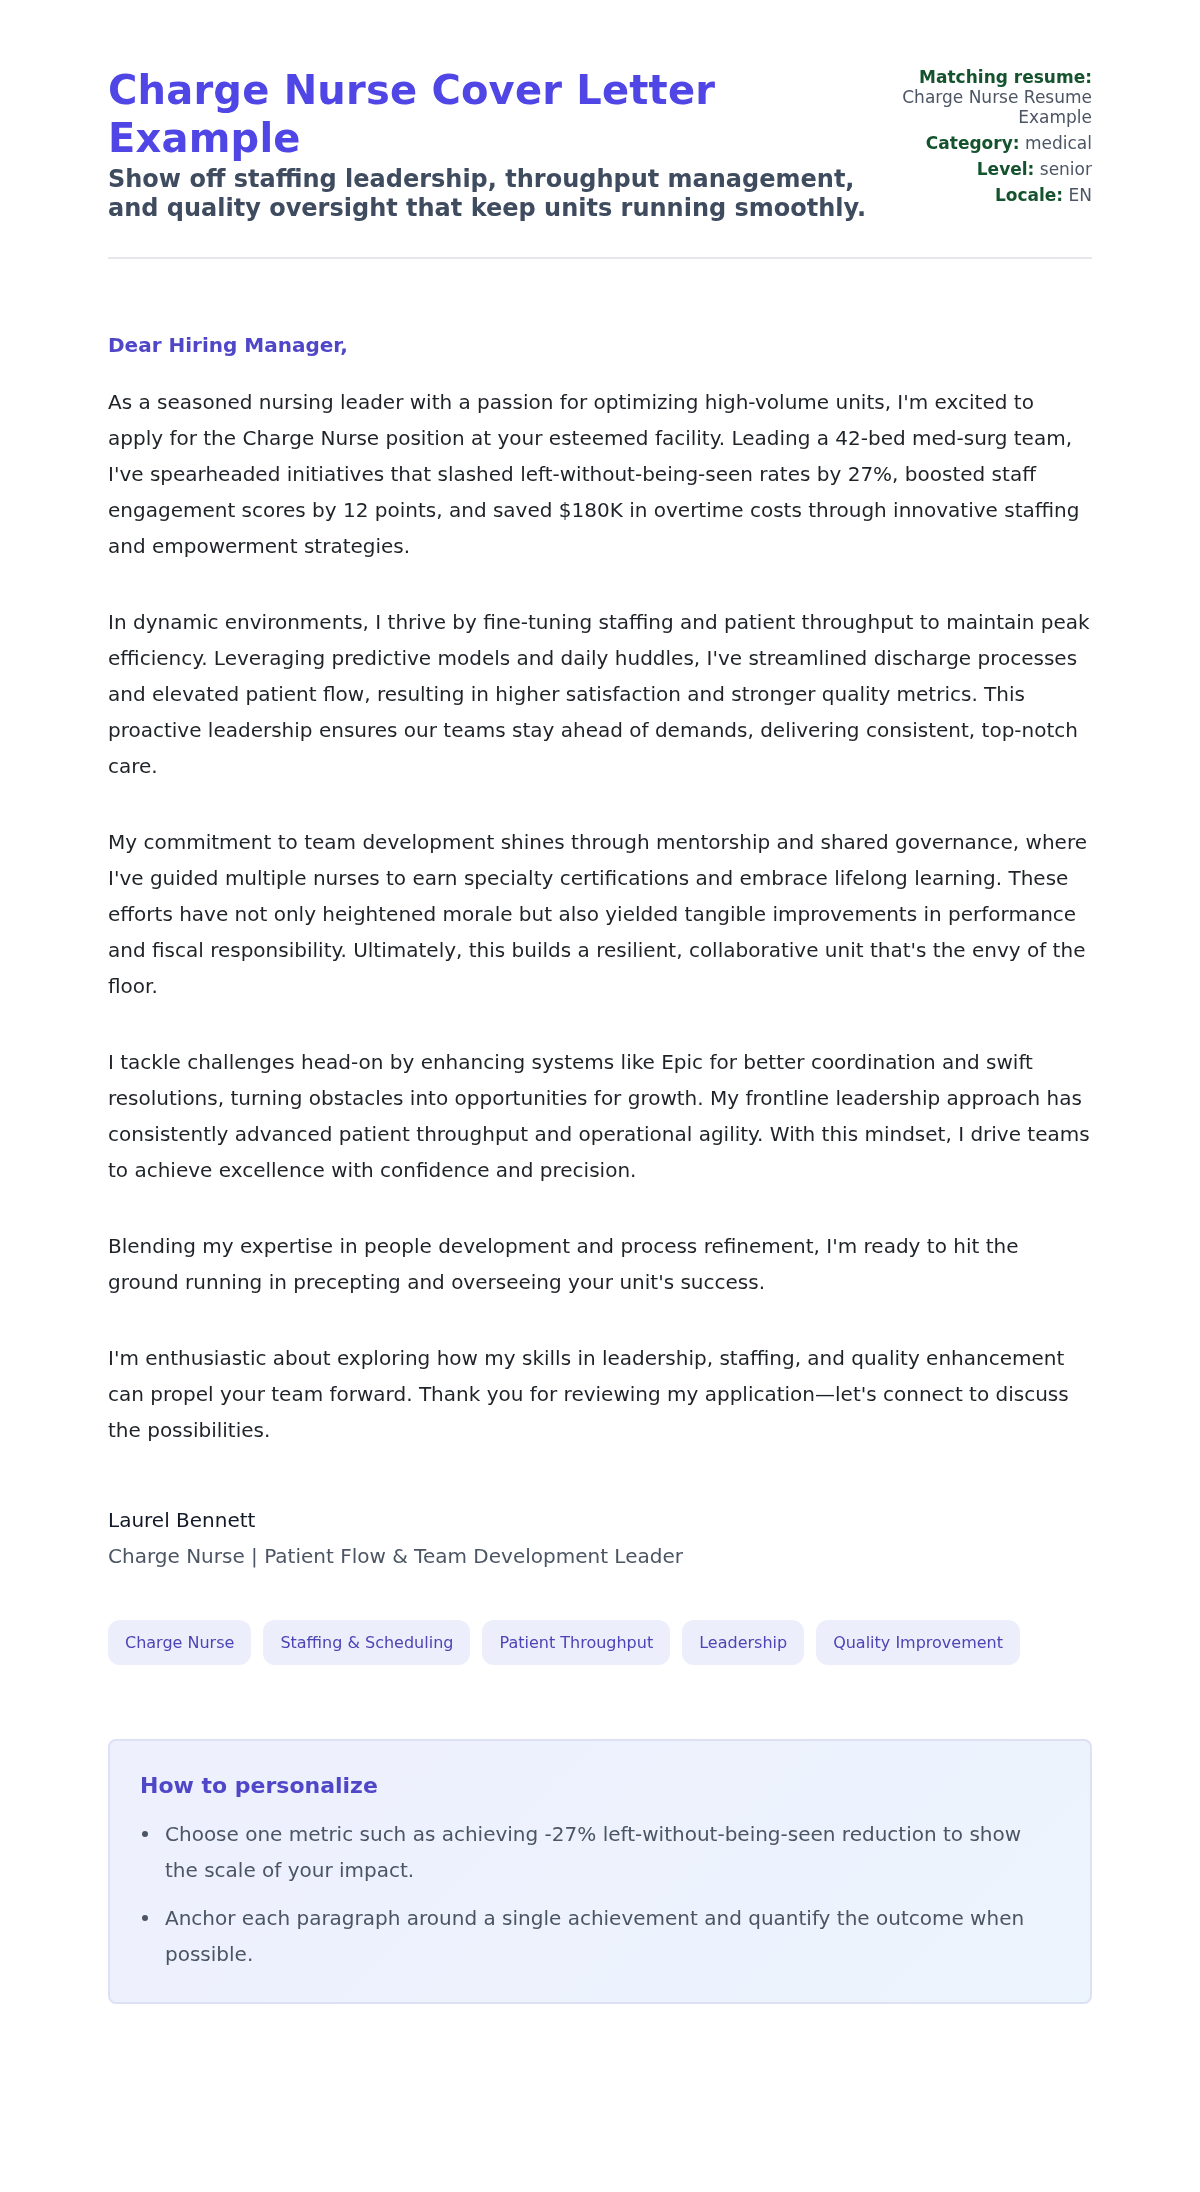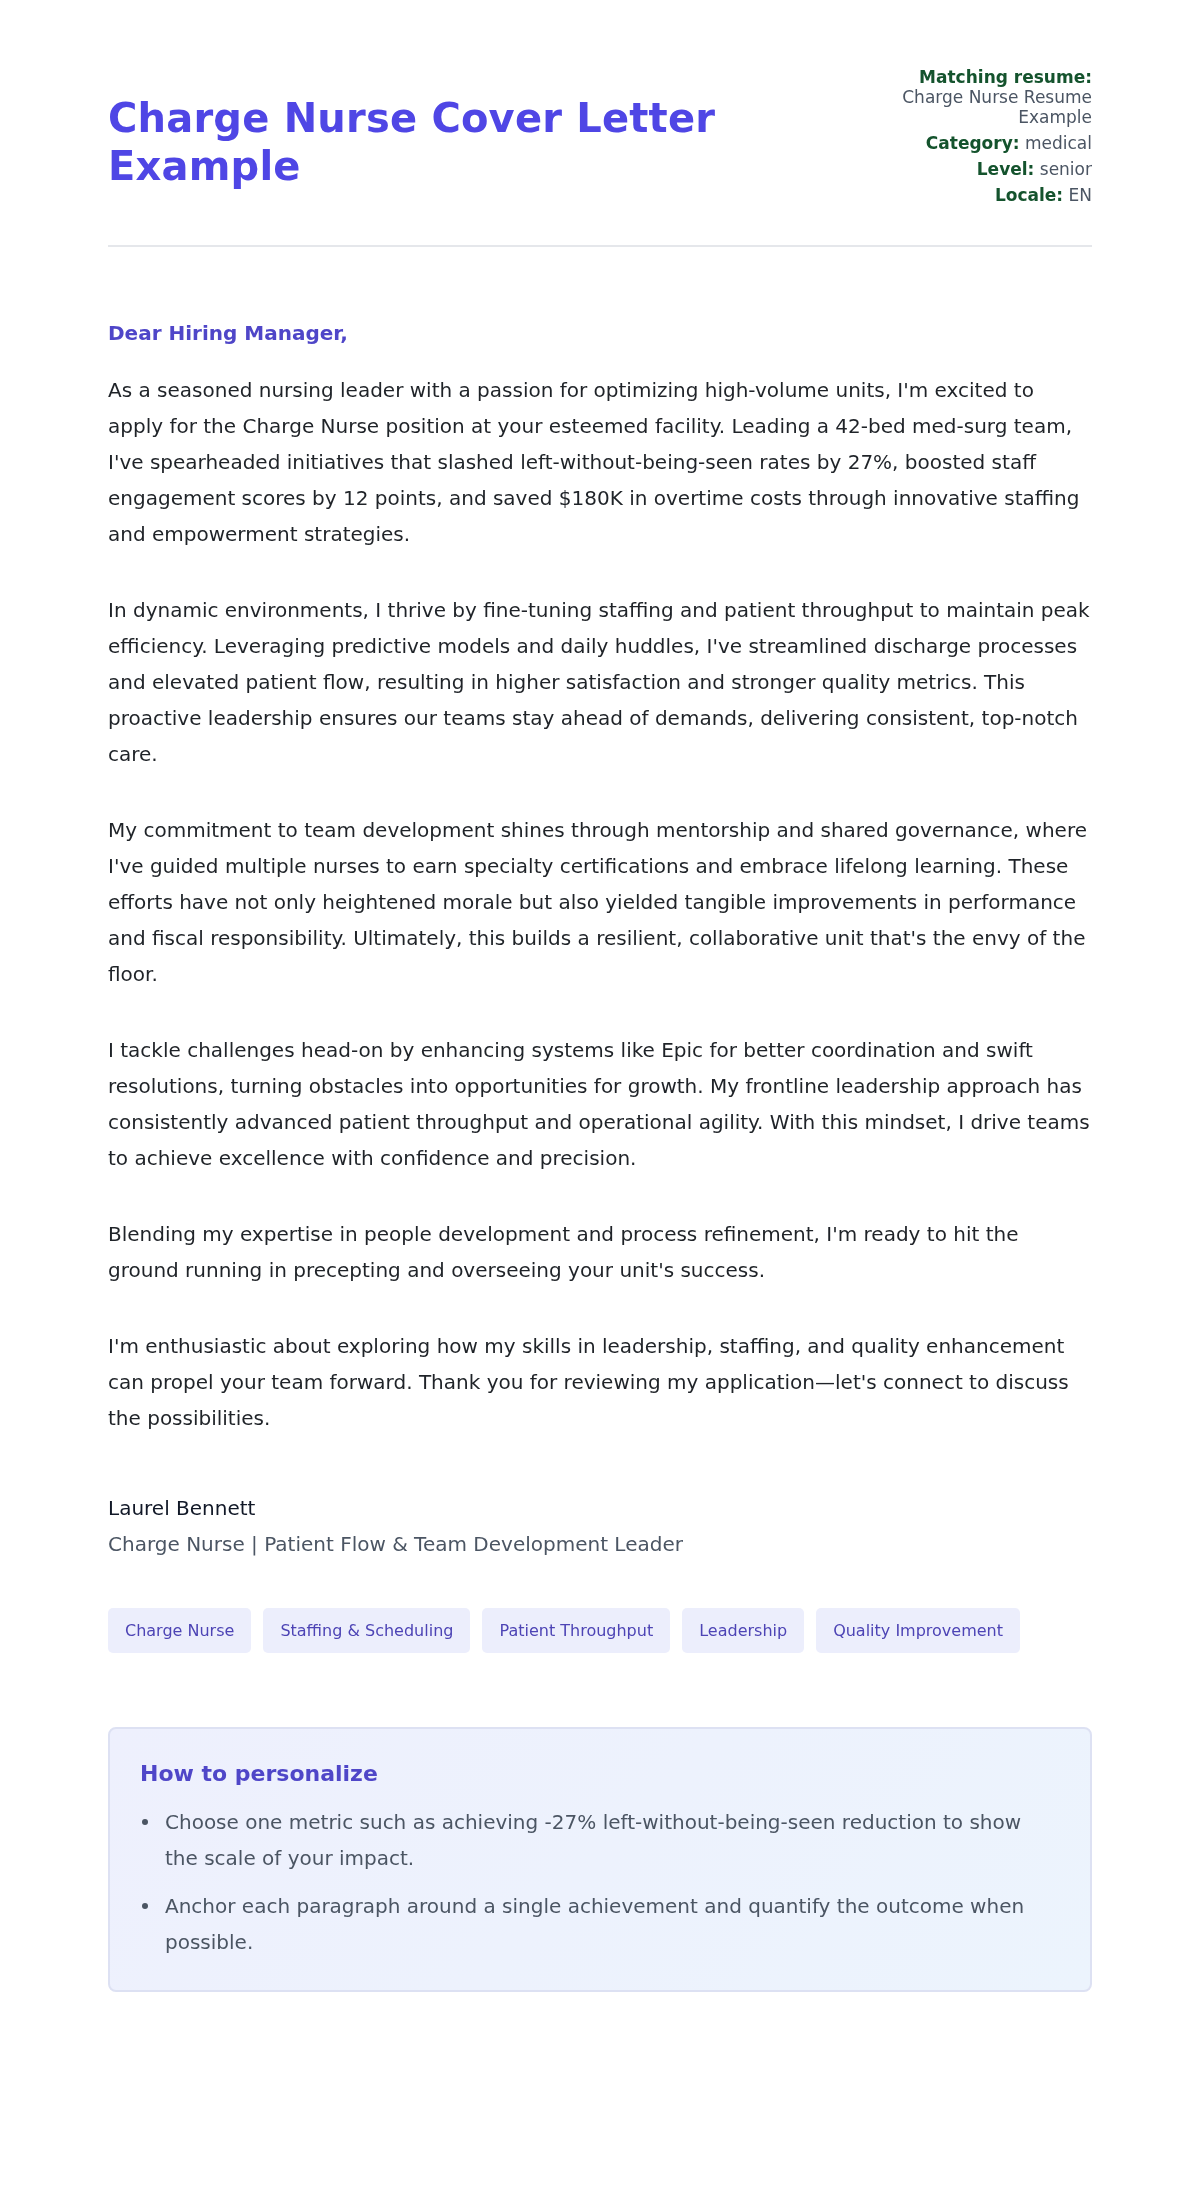--- a/index.html
+++ b/index.html
@@ -20,21 +20,20 @@
       padding-bottom: 34px;
       border-bottom: 2px solid #e5e7eb;
     }
     .header-left { width: 780px; }
     .title {
       font-size: 40px;
       line-height: 48px;
       font-weight: bold;
       color: #4f46e5;
       letter-spacing: 0.2px;
-      margin-top: 28px;
     }
     .subtitle {
       font-size: 24px;
       line-height: 29px;
       font-weight: bold;
       color: #3f4b5e;
       margin-top: 3px;
     }
     .meta {
       text-align: right;
@@ -76,21 +75,21 @@
       display: flex;
       gap: 12px;
     }
     .tag {
       background: #eceefc;
       color: #4d44b5;
       font-size: 16px;
       height: 45px;
       line-height: 45px;
       padding: 0 17px;
-      border-radius: 5px;
+      border-radius: 12px;
     }
     .callout {
       margin-top: 74px;
       border: 2px solid #dde1f3;
       background: linear-gradient(135deg, #eef0fd 0%, #ecf4fd 100%);
       padding: 32px 30px 30px 30px;
       border-radius: 8px;
     }
     .callout-title {
       font-size: 22px;
@@ -121,20 +120,21 @@
     }
   </style>
 </head>
 <body>
 
 <div class="page">
 
   <header class="header">
     <div class="header-left">
       <h1 class="title">Charge Nurse Cover Letter Example</h1>
+      <h2 class="subtitle">Show off staffing leadership, throughput management, and quality oversight that keep units running smoothly.</h2>
     </div>
     <div class="meta">
       <div class="meta-row tight">
         <div class="meta-label">Matching resume:</div>
         <div>Charge Nurse Resume Example</div>
       </div>
       <div class="meta-row">
         <span class="meta-label">Category:</span>
         <span>medical</span>
       </div>

